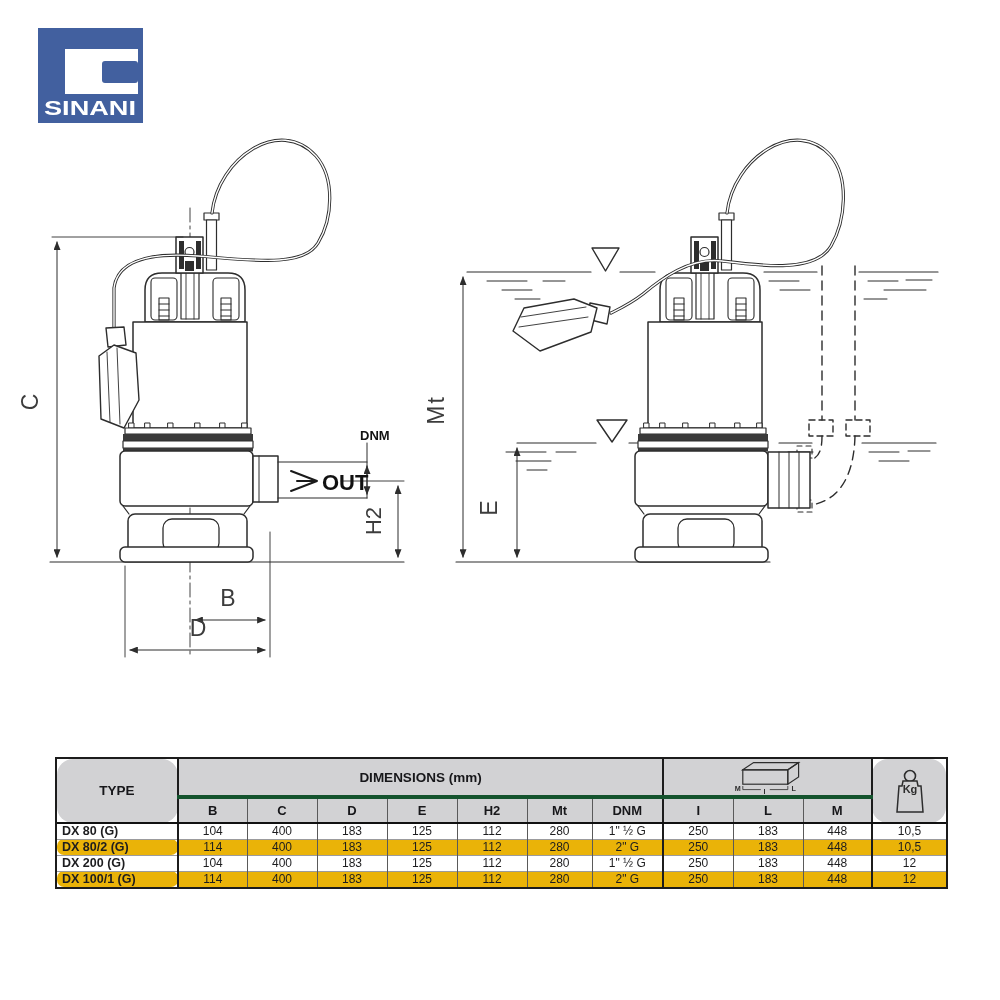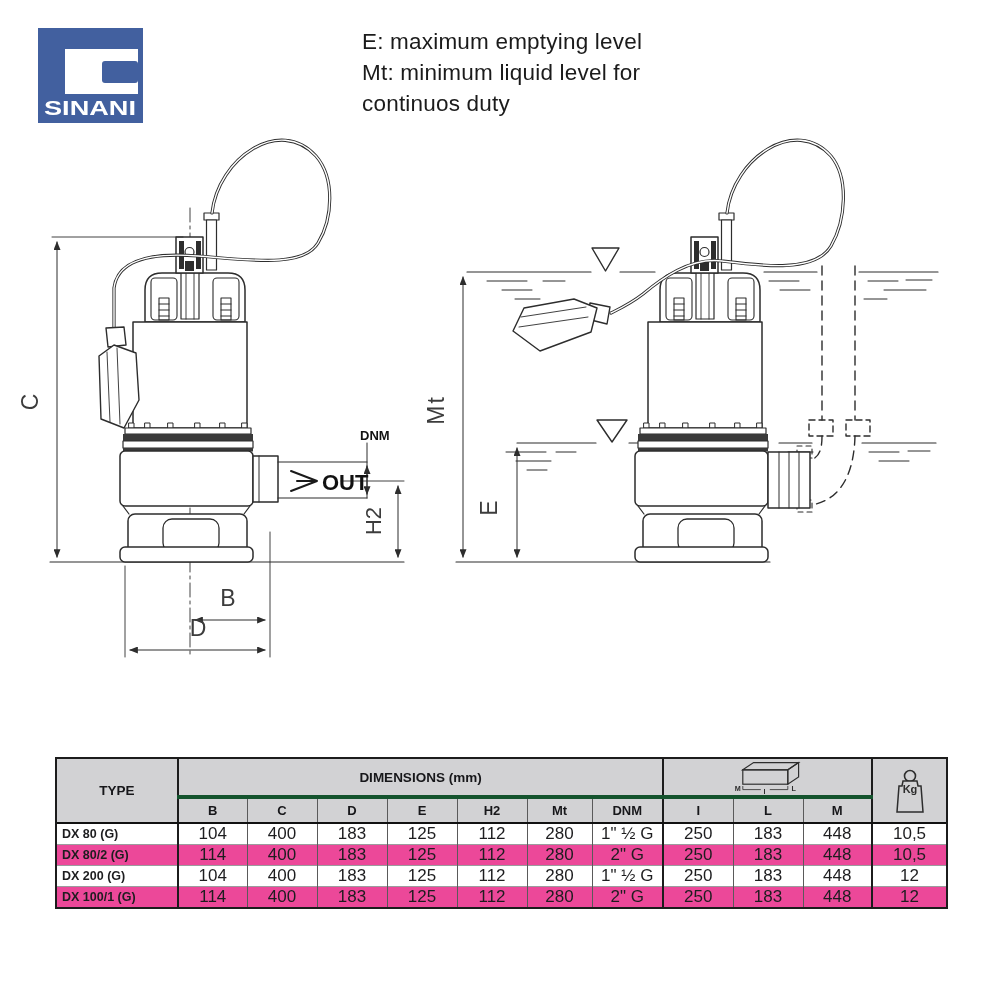--- a/index.html
+++ b/index.html
@@ -24,48 +24,43 @@
   table.spec { border-collapse:collapse; table-layout:fixed; width:100%;
                font-family:"Liberation Sans", sans-serif; }
   table.spec th, table.spec td { border-left:1px solid #5a5a5a; padding:0; text-align:center;
                overflow:hidden; white-space:nowrap; }
   table.spec .first { border-left:none; }
   table.spec .glb { border-left:2px solid #1c1c1c; }
   tr.hrow1 th { background:#d2d2d4; height:36px; font-size:13.5px; color:#17171a;
                border-bottom:4px solid #14532d; }
   tr.hrow2 th { background:#d2d2d4; height:26px; font-size:13px; color:#17171a;
                border-bottom:2px solid #111; }
-  th.spanv { border-bottom:2px solid #111 !important; }
-  tr.data td { height:16px; font-size:17px; color:#1d1d1f; border-top:1px solid #9b9b9d; }
+  th.spanv { border-bottom:2px solid #111 !important;border-radius:16px; }
+  tr.data td { height:16px; font-size:12px; color:#1d1d1f; border-top:1px solid #9b9b9d; }
   tr.data:first-of-type td { border-top:none; }
   tr.rowA { background:#ffffff; }
-  tr.rowB { background:#ec4899; }
+  tr.rowB { background:#eab308; }
   td.typecell { text-align:left !important; padding-left:5px !important; font-weight:bold;
-                font-size:12.5px !important; }
+                font-size:12.5px !important;border-radius:7px; }
   .icon-cell svg { display:block; margin:0 auto; }
 </style>
 </head>
 <body>
 
 <div id="page">
 
   <div class="logo">
     <svg viewBox="0 0 105 95">
       <rect x="0" y="0" width="105" height="95" fill="#42609f"></rect>
       <rect x="27" y="21" width="73" height="45" fill="#ffffff"></rect>
       <rect x="64" y="33" width="36" height="22" rx="3" fill="#42609f"></rect>
       <text x="52" y="87" text-anchor="middle" font-size="21" font-weight="bold" fill="#ffffff" textLength="92" lengthAdjust="spacingAndGlyphs">SINANI</text>
     </svg>
   </div>
 
-  <div class="legend">
-    <div>E: maximum emptying level</div>
-    <div>Mt: minimum liquid level for</div>
-    <div>continuos duty</div>
-  </div>
 
   <div class="drawing">
   <svg viewBox="0 120 1000 600" fill="none" stroke-linecap="round" stroke-linejoin="round">
     <defs>
       <marker id="arr" viewBox="0 0 10 8" refX="9" refY="4" markerWidth="9" markerHeight="7" orient="auto-start-reverse">
         <path d="M0,0 L10,4 L0,8 Z" fill="#2d2d2d" stroke="none"></path>
       </marker>
 
       <g id="pump" stroke="#2d2d2d" stroke-width="1.5">
 

